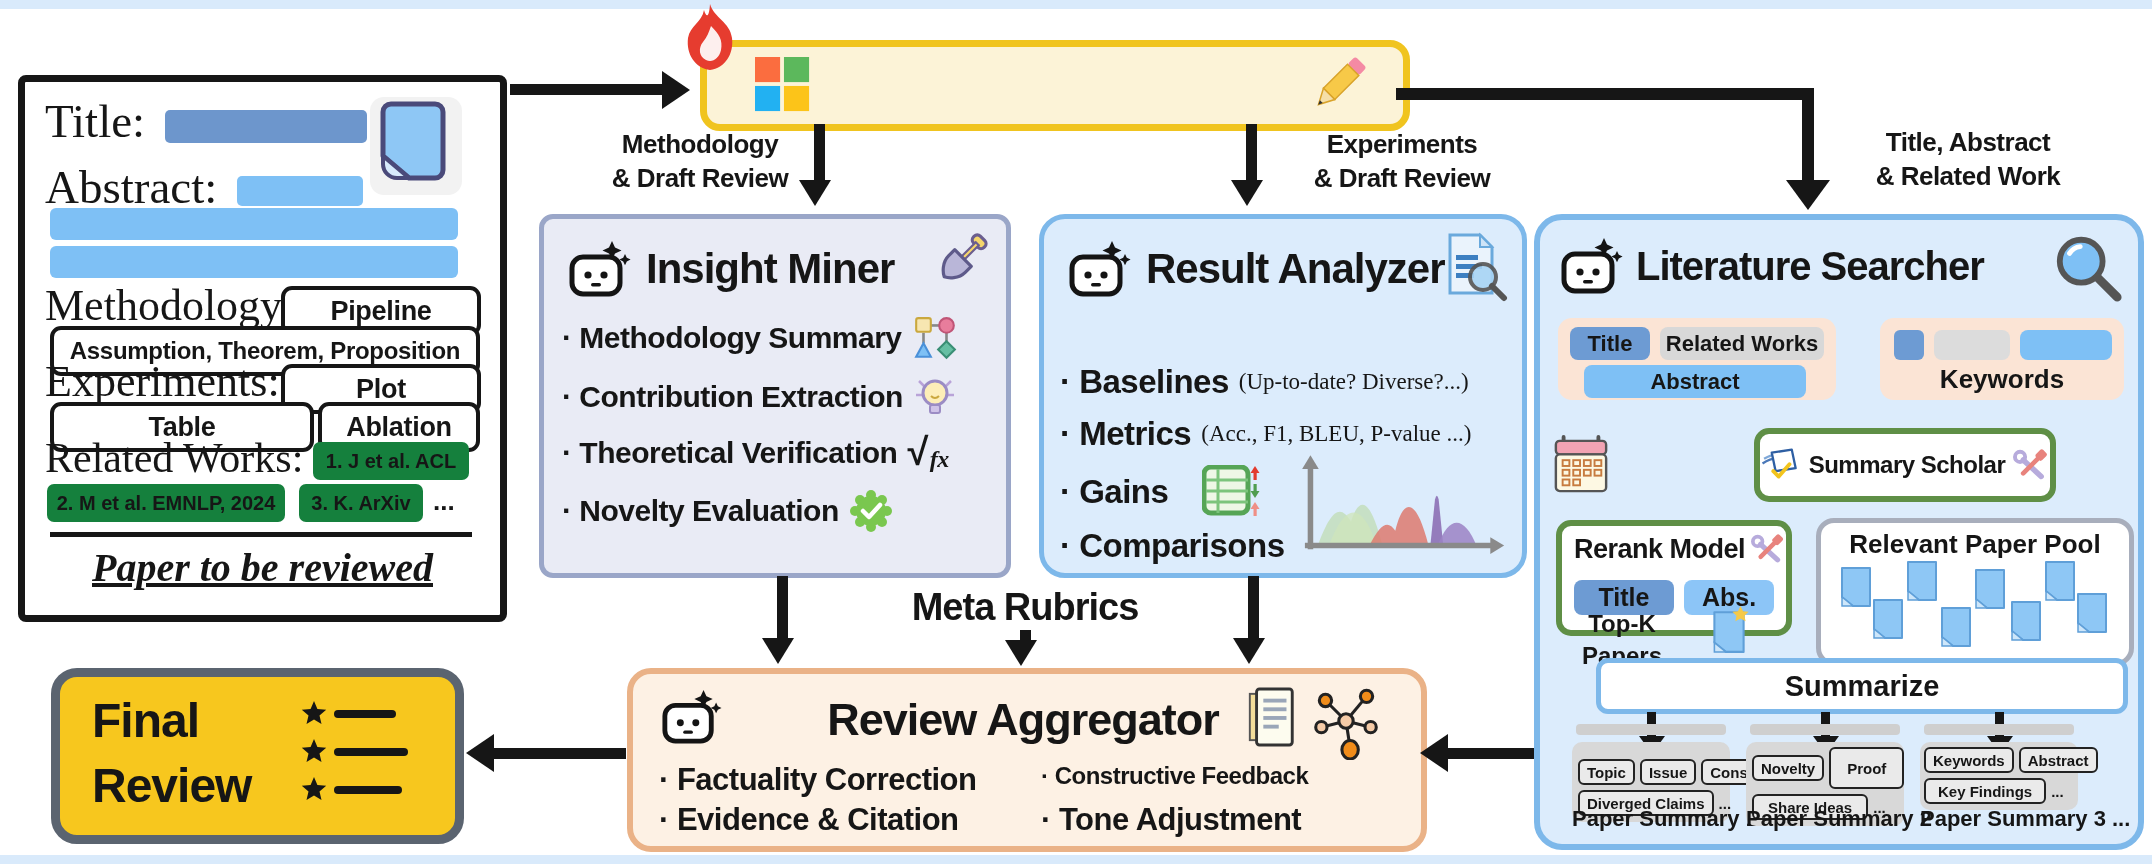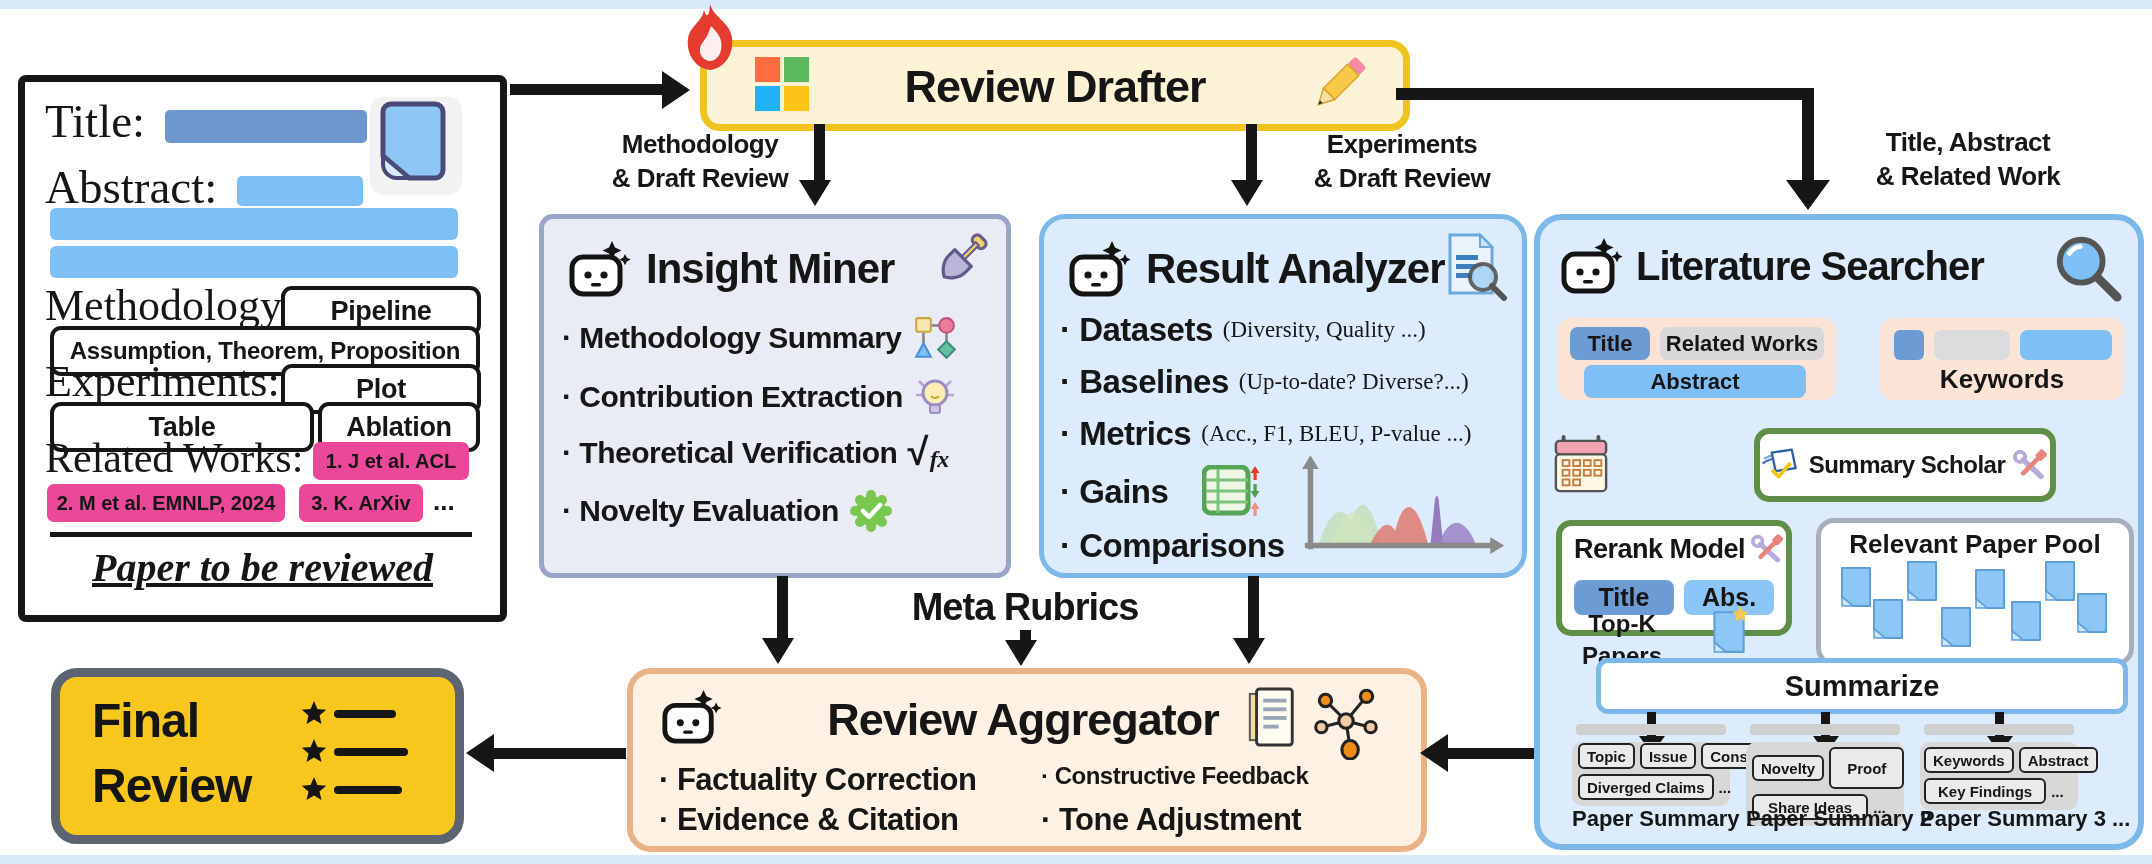--- a/index.html
+++ b/index.html
@@ -9,21 +9,21 @@
   .strip{position:absolute;left:0;width:100%;height:9px;background:#d9eafb}
   .serif{font-family:"Liberation Serif",serif}
   .nw{white-space:nowrap}
   .shaft{position:absolute;background:#161616}
   .tri{position:absolute;width:0;height:0}
   
   .paperbox{position:absolute;left:18px;top:75px;width:475px;height:533px;background:#fff;
     border:7px solid #161616;border-radius:8px}
   .chipO{position:absolute;background:#fff;border:4px solid #161616;border-radius:11px;
     font-weight:700;display:flex;align-items:center;justify-content:center;letter-spacing:-.3px}
-  .chipG{position:absolute;background:#ec4899;border-radius:7px;font-weight:700;
+  .chipG{position:absolute;background:#15803d;border-radius:7px;font-weight:700;
     display:flex;align-items:center;justify-content:center}
   
   .agent{position:absolute}
   .atitle{position:absolute;font-weight:700;letter-spacing:-1px;white-space:nowrap}
   .item{position:absolute;font-weight:600;font-size:30px;letter-spacing:-.5px;white-space:nowrap;
     display:flex;align-items:center;gap:10px}
   .note{font-family:"Liberation Serif",serif;font-weight:400;font-size:23px;letter-spacing:0}
   .edgelbl{position:absolute;font-weight:600;font-size:26px;text-align:center;line-height:1.3;letter-spacing:-.5px}
   .lchip{position:absolute;border-radius:8px;font-weight:700;font-size:22px;
     display:flex;align-items:center;justify-content:center;color:#161616}
@@ -97,21 +97,20 @@
   <div class="shaft" style="left:510px;top:84px;width:152px;height:11px"></div>
   <div class="tri" style="left:662px;top:71px;border-top:19px solid transparent;border-bottom:19px solid transparent;border-left:28px solid #161616"></div>
 
   <div class="agent" style="left:700px;top:40px;width:696px;height:77px;background:#fcf3d7;border:7px solid #f0c41f;border-radius:20px">
     <svg class="abs" style="left:48px;top:10px" width="56" height="56" viewBox="0 0 58 58">
       <rect x="0" y="0" width="26" height="26" fill="#fb6d3f"></rect>
         <rect x="30" y="0" width="26" height="26" fill="#5cb85c"></rect>
       <rect x="0" y="30" width="26" height="26" fill="#22b1f2"></rect>
         <rect x="30" y="30" width="26" height="26" fill="#fcc419"></rect>
     </svg>
-    <div class="abs" style="left:0;right:0;top:14px;text-align:center;font-size:45px;font-weight:700;letter-spacing:-1px">Review Drafter</div>
     <svg class="abs" style="left:600px;top:4px" width="64" height="66" viewBox="0 0 64 66">
       <g transform="rotate(45 32 33)">
         <rect x="24" y="2" width="16" height="11" rx="3" fill="#f48aa4"></rect>
         <rect x="24" y="13" width="16" height="34" fill="#f7c948" stroke="#d9a32a" stroke-width="1.5"></rect>
         <path d="M24 47 l8 15 8 -15 z" fill="#f5dfa8" stroke="#d9a32a" stroke-width="1.5"></path>
         <path d="M30 58 l2 4.5 2 -4.5 z" fill="#333"></path>
       </g>
     </svg>
   </div>
   <svg class="abs" style="left:678px;top:2px" width="64" height="78" viewBox="0 0 64 78">
@@ -206,24 +205,20 @@
     <span class="atitle" style="left:102px;top:26px;font-size:42px">Result Analyzer</span>
     <svg class="abs" style="left:392px;top:12px" width="72" height="72" viewBox="0 0 72 72">
       <path d="M14 4 h30 l12 12 v46 h-42 z" fill="#eaf3fc" stroke="#6aa9dc" stroke-width="3"></path>
       <path d="M44 4 v12 h12 z" fill="#cfe4f7" stroke="#6aa9dc" stroke-width="2"></path>
       <rect x="20" y="24" width="22" height="5" fill="#3d7fc1"></rect>
         <rect x="20" y="33" width="26" height="5" fill="#3d7fc1"></rect>
         <rect x="20" y="42" width="18" height="5" fill="#3d7fc1"></rect>
       <circle cx="47" cy="46" r="13" fill="#a8d4f5" opacity="0.9" stroke="#555" stroke-width="4"></circle>
       <line x1="56" y1="55" x2="68" y2="67" stroke="#555" stroke-width="6" stroke-linecap="round"></line>
     </svg>
-    <div class="item" style="left:16px;top:92px;font-size:33px">
-      <span>· Datasets</span>
-      <span class="note">(Diversity, Quality ...)</span>
-    </div>
     <div class="item" style="left:16px;top:144px;font-size:33px">
       <span>· Baselines</span>
       <span class="note">(Up-to-date? Diverse?...)</span>
     </div>
     <div class="item" style="left:16px;top:196px;font-size:33px">
       <span>· Metrics</span>
       <span class="note">(Acc., F1, BLEU, P-value ...)</span>
     </div>
     <div class="item" style="left:16px;top:246px;font-size:33px">
       <span>· Gains</span>
@@ -373,21 +368,21 @@
     <div class="shaft" style="left:281px;top:492px;width:9px;height:24px"></div>
     <div class="tri" style="left:273px;top:516px;border-left:13px solid transparent;border-right:13px solid transparent;border-top:18px solid #161616"></div>
     <div class="shaft" style="left:455px;top:492px;width:9px;height:24px"></div>
     <div class="tri" style="left:447px;top:516px;border-left:13px solid transparent;border-right:13px solid transparent;border-top:18px solid #161616"></div>
 
     <div class="peach" style="left:22px;top:498px;width:528px;height:114px;border-radius:18px;z-index:-1"></div>
     <div class="peach" style="left:22px;top:498px;width:528px;height:114px;border-radius:18px;background:transparent">
 
       <div class="abs" style="left:10px;top:0;width:158px;height:114px">
         <div class="abs" style="left:4px;top:6px;width:150px;height:11px;background:#cfcfcf;border-radius:4px"></div>
-        <div class="abs" style="left:0;top:24px;width:158px;background:#d8d8d8;border-radius:10px;display:flex;flex-direction:column;gap:5px;padding:1px 0 6px 6px;box-sizing:border-box">
+        <div class="abs" style="left:0;top:24px;width:158px;background:#d8d8d8;border-radius:10px;display:flex;flex-direction:column;gap:5px;padding:17px 0 6px 6px;box-sizing:border-box">
           <div class="srow">
             <span class="schip">Topic</span>
             <span class="schip">Issue</span>
             <span class="schip">Cons.</span>
           </div>
           <div class="srow">
             <span class="schip">Diverged Claims</span>
             <span class="dots" style="font-size:15px">...</span>
           </div>
         </div>

